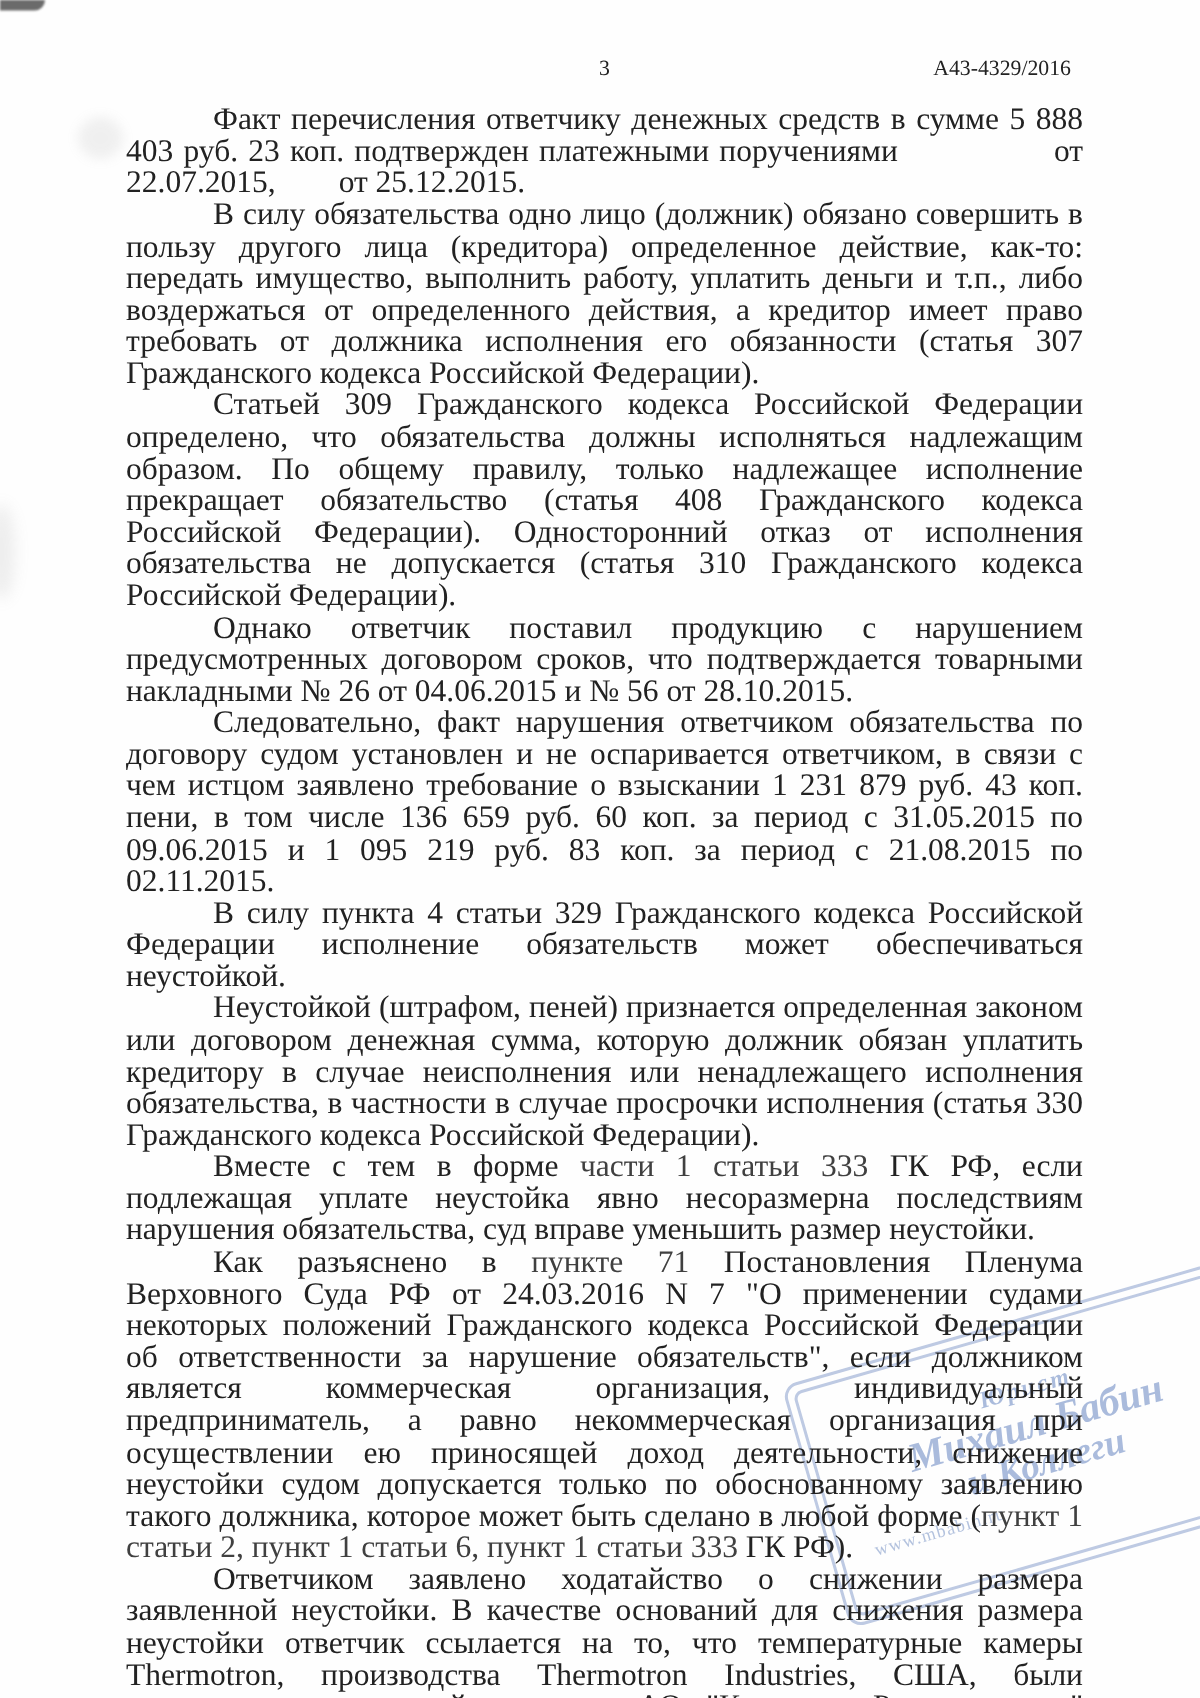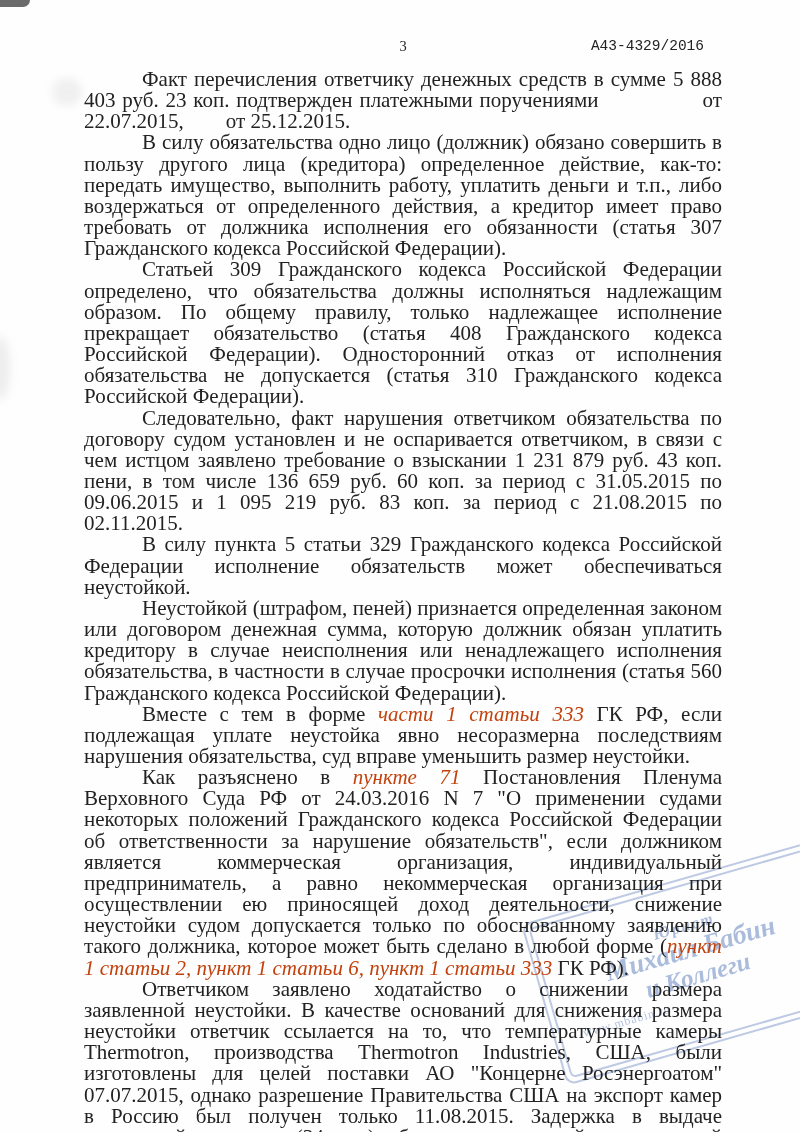--- a/index.html
+++ b/index.html
@@ -17,38 +17,38 @@
   .page-head {
     position: absolute;
     top: 38px;
     left: 84px;
     right: 78px;
     height: 18px;
     font-size: 14.5px;
     z-index: 2;
   }
   .page-num { position: absolute; left: 0; right: 0; text-align: center; }
-  .case-num { position: absolute; right: 18px; top: 0; font-family: Liberation Mono, monospace; }
+  .case-num { position: absolute; right: 8px; top: 0; }
   
   .doc-body {
     position: absolute;
     top: 69px;
     left: 84px;
     width: 638px;
     z-index: 2;
     font-size: 21px;
     line-height: 21.15px;
   }
   .para {
     margin: 0;
     text-indent: 58px;
     text-align: justify;
   }
   .gap { display: inline-block; height: 1px; }
-  .ref-link { color: #c2410c; cursor: pointer; font-style: italic; }
+  .ref-link { color: #404040; cursor: pointer; }
   
   .stamp {
     position: absolute;
     left: 538px;
     top: 878px;
     width: 312px;
     height: 168px;
     transform: rotate(-16deg);
     border: 2px solid rgba(125, 150, 200, 0.50);
     border-radius: 10px;
@@ -115,23 +115,24 @@
       <div class="stamp-big">Михаил Бабин</div>
       <div class="stamp-big2">и Коллеги</div>
       <div class="stamp-url">www.mbabin.ru</div>
     </div>
   </div>
 
   <div class="doc-body">
       <p class="para"><span>Факт перечисления ответчику денежных средств в сумме 5 888 403 руб. 23 коп. подтвержден платежными поручениями</span><span class="gap" style="width: 104px;"></span><span>от 22.07.2015,</span><span class="gap" style="width: 42px;"></span><span>от 25.12.2015.</span></p>
       <p class="para"><span>В силу обязательства одно лицо (должник) обязано совершить в пользу другого лица (кредитора) определенное действие, как-то: передать имущество, выполнить работу, уплатить деньги и т.п., либо воздержаться от определенного действия, а кредитор имеет право требовать от должника исполнения его обязанности (статья 307 Гражданского кодекса Российской Федерации).</span></p>
       <p class="para"><span>Статьей 309 Гражданского кодекса Российской Федерации определено, что обязательства должны исполняться надлежащим образом. По общему правилу, только надлежащее исполнение прекращает обязательство (статья 408 Гражданского кодекса Российской Федерации). Односторонний отказ от исполнения обязательства не допускается (статья 310 Гражданского кодекса Российской Федерации).</span></p>
+      <p class="para"><span>Однако ответчик поставил продукцию с нарушением предусмотренных договором сроков, что подтверждается товарными накладными № 26 от 04.06.2015 и № 56 от 28.10.2015.</span></p>
       <p class="para"><span>Следовательно, факт нарушения ответчиком обязательства по договору судом установлен и не оспаривается ответчиком, в связи с чем истцом заявлено требование о взыскании 1 231 879 руб. 43 коп. пени, в том числе 136 659 руб. 60 коп. за период с 31.05.2015 по 09.06.2015 и 1 095 219 руб. 83 коп. за период с 21.08.2015 по 02.11.2015.</span></p>
-      <p class="para"><span>В силу пункта 5 статьи 329 Гражданского кодекса Российской Федерации исполнение обязательств может обеспечиваться неустойкой.</span></p>
-      <p class="para"><span>Неустойкой (штрафом, пеней) признается определенная законом или договором денежная сумма, которую должник обязан уплатить кредитору в случае неисполнения или ненадлежащего исполнения обязательства, в частности в случае просрочки исполнения (статья 560 Гражданского кодекса Российской Федерации).</span></p>
+      <p class="para"><span>В силу пункта 4 статьи 329 Гражданского кодекса Российской Федерации исполнение обязательств может обеспечиваться неустойкой.</span></p>
+      <p class="para"><span>Неустойкой (штрафом, пеней) признается определенная законом или договором денежная сумма, которую должник обязан уплатить кредитору в случае неисполнения или ненадлежащего исполнения обязательства, в частности в случае просрочки исполнения (статья 330 Гражданского кодекса Российской Федерации).</span></p>
       <p class="para"><span>Вместе с тем в форме </span><span class="ref-link">части 1 статьи 333</span><span> ГК РФ, если подлежащая уплате неустойка явно несоразмерна последствиям нарушения обязательства, суд вправе уменьшить размер неустойки.</span></p>
       <p class="para"><span>Как разъяснено в </span><span class="ref-link">пункте 71</span><span> Постановления Пленума Верховного Суда РФ от 24.03.2016 N 7 "О применении судами некоторых положений Гражданского кодекса Российской Федерации об ответственности за нарушение обязательств", если должником является коммерческая организация, индивидуальный предприниматель, а равно некоммерческая организация при осуществлении ею приносящей доход деятельности, снижение неустойки судом допускается только по обоснованному заявлению такого должника, которое может быть сделано в любой форме (</span><span class="ref-link">пункт 1 статьи 2, пункт 1 статьи 6, пункт 1 статьи 333</span><span> ГК РФ).</span></p>
       <p class="para"><span>Ответчиком заявлено ходатайство о снижении размера заявленной неустойки. В качестве оснований для снижения размера неустойки ответчик ссылается на то, что температурные камеры Thermotron, производства Thermotron Industries, США, были изготовлены для целей поставки АО "Концерне Росэнергоатом" 07.07.2015, однако разрешение Правительства США на экспорт камер в Россию был получен только 11.08.2015. Задержка в выдаче экспортной лицензии (34 дня) объясняется текущей политической напряженностью между Россией и США, что невозможно было предположить на этапе заключения договора. Поставка температурных камер</span></p>
     </div>
 
   <div class="artifact art-corner"></div>
   <div class="artifact art-smudge1"></div>
   <div class="artifact art-smudge2"></div>
 
 </div>

